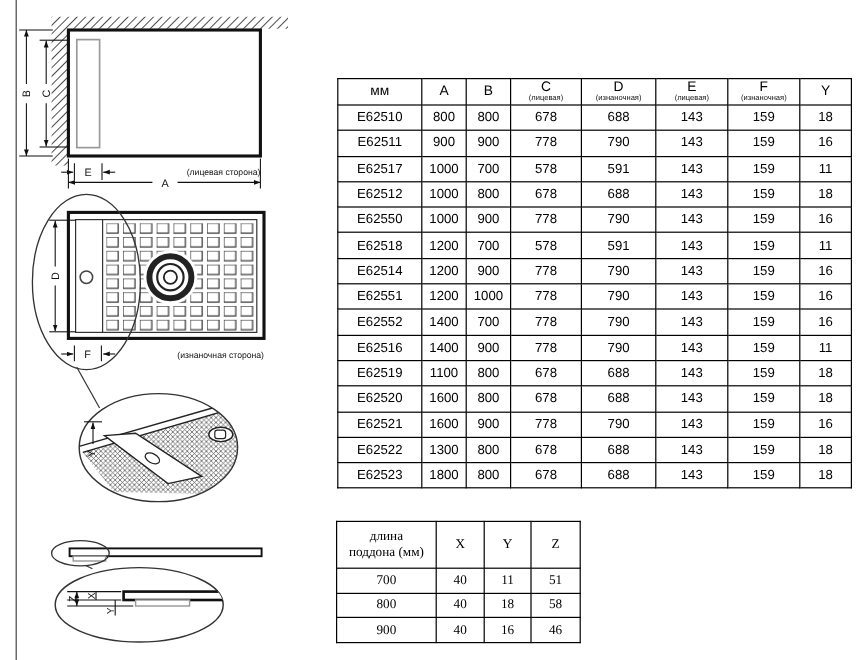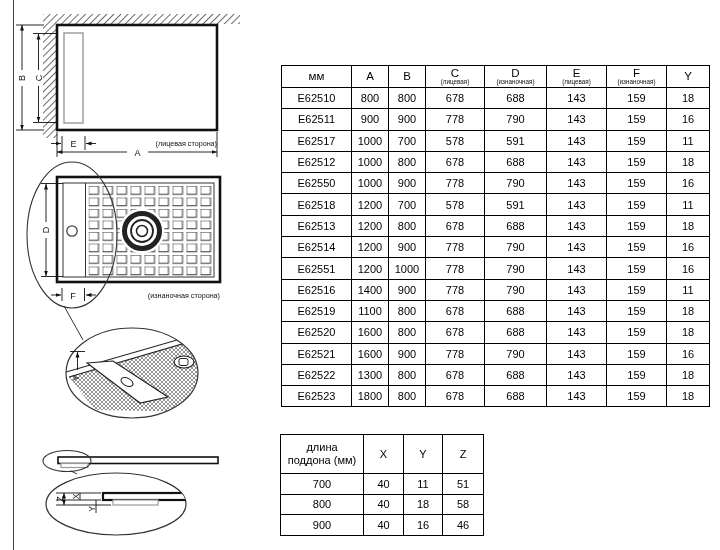--- a/index.html
+++ b/index.html
@@ -15,21 +15,21 @@
   .main-table th,.main-table td{
     border:1px solid #000;text-align:center;vertical-align:middle;
     padding:0;font-weight:normal;
   }
   .main-table th{height:21px;}
   .main-table td{height:20.3px;font-size:11px;}
   .h-label{font-size:11.5px;line-height:11px;}
   .h-sub{font-size:6.3px;line-height:6.5px;color:#111;}
 
   
-  .len-table{position:absolute;left:280px;top:434px;width:203px;border:1.5px solid #000;}
+  .len-table{position:absolute;left:280px;top:434px;width:203px;border:1.5px solid #000;font-family:Liberation Serif, serif;}
   .len-table th,.len-table td{
     border:1px solid #000;text-align:center;vertical-align:middle;
     padding:0;font-weight:normal;font-size:11px;
   }
   .len-table th{height:38px;white-space:pre-line;line-height:13px;}
   .len-table td{height:19.5px;}
 </style>
 </head>
 <body>
 
@@ -259,43 +259,43 @@
           <td>E62518</td>
           <td>1200</td>
           <td>700</td>
           <td>578</td>
           <td>591</td>
           <td>143</td>
           <td>159</td>
           <td>11</td>
         </tr>
         <tr>
-          <td>E62513</td>
-          <td>1200</td>
-          <td>800</td>
-          <td>678</td>
-          <td>688</td>
-          <td>143</td>
-          <td>159</td>
-          <td>18</td>
-        </tr>
-        <tr>
           <td>E62514</td>
           <td>1200</td>
           <td>900</td>
           <td>778</td>
           <td>790</td>
           <td>143</td>
           <td>159</td>
           <td>16</td>
         </tr>
         <tr>
           <td>E62551</td>
           <td>1200</td>
           <td>1000</td>
+          <td>778</td>
+          <td>790</td>
+          <td>143</td>
+          <td>159</td>
+          <td>16</td>
+        </tr>
+        <tr>
+          <td>E62552</td>
+          <td>1400</td>
+          <td>700</td>
           <td>778</td>
           <td>790</td>
           <td>143</td>
           <td>159</td>
           <td>16</td>
         </tr>
         <tr>
           <td>E62516</td>
           <td>1400</td>
           <td>900</td>

